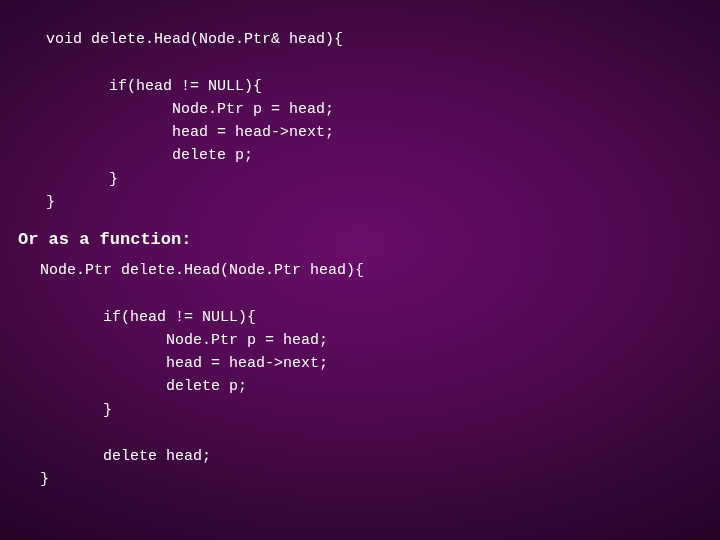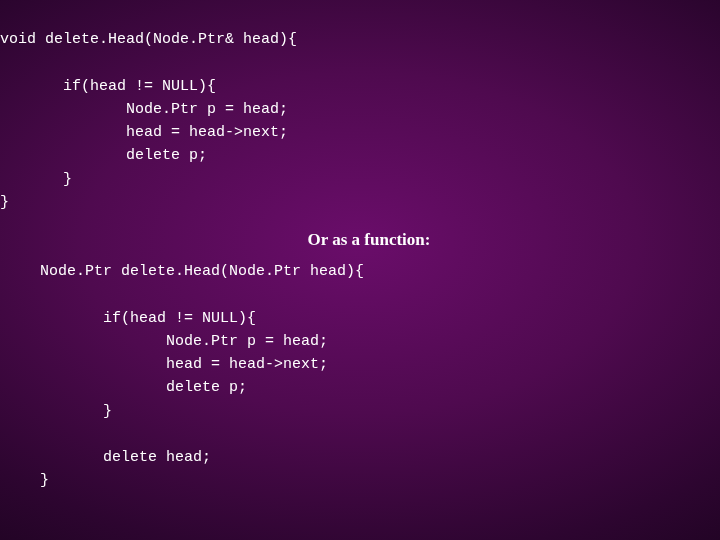--- a/index.html
+++ b/index.html
@@ -22,28 +22,28 @@
   }
   pre.code {
     font-family: "Courier New", Courier, monospace;
     font-size: 15px;
     line-height: 1.55;
     color: #ffffff;
     margin: 0;
     white-space: pre;
   }
   .block1 {
+    padding-left: 46px;
   }
   .caption {
-    font-family: Liberation Serif, serif;
+    font-family: Liberation Mono, monospace;
     font-weight: bold;
     font-size: 17px;
     color: #ffffff;
     margin: 16px 0 10px 18px;
-    text-align: center;
   }
   .block2 {
     padding-left: 40px;
   }
 </style>
 </head>
 <body>
 
 <div class="slide">
 

